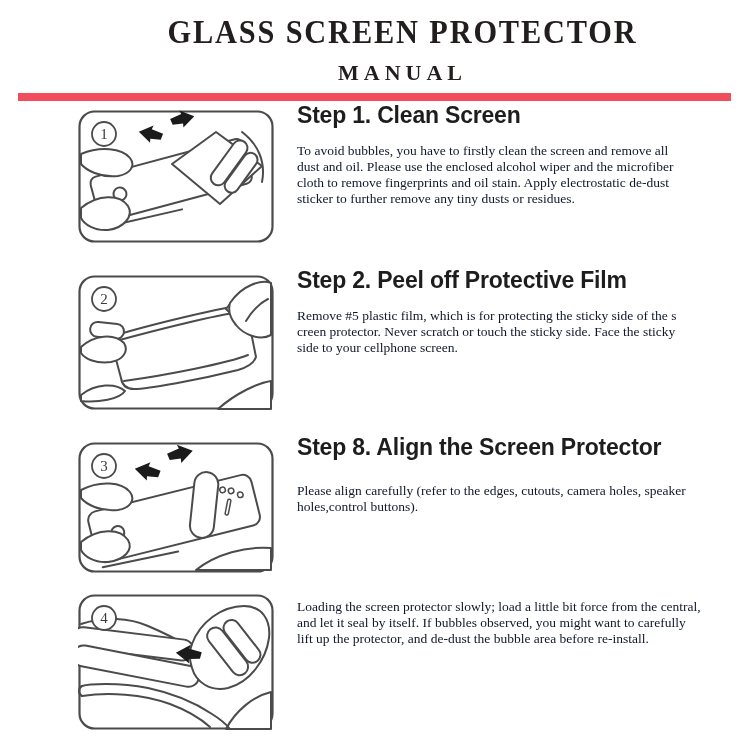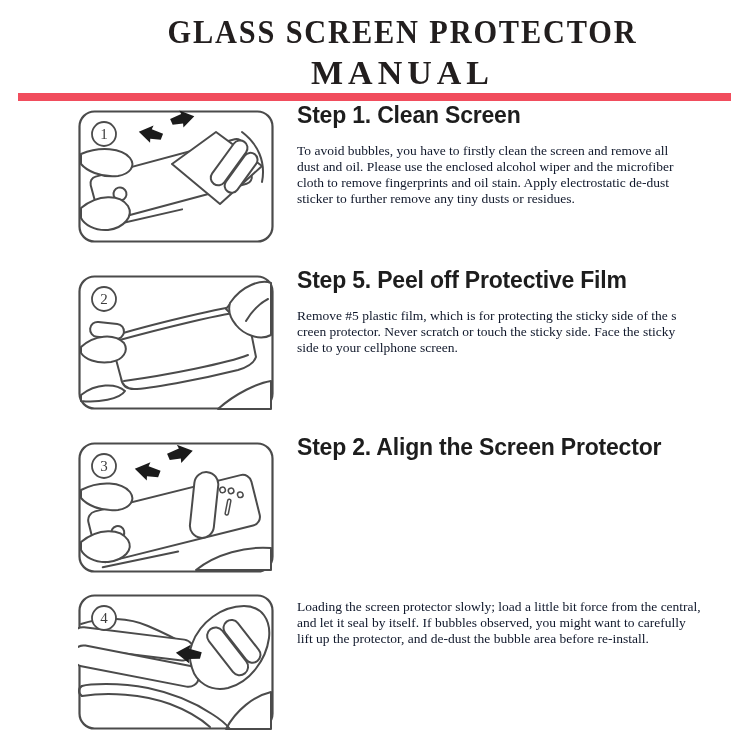--- a/index.html
+++ b/index.html
@@ -11,21 +11,21 @@
   
   #title-block { position:absolute; top:14px; left:0; width:750px; padding-left:55px;
                  box-sizing:border-box; text-align:center; }
   .title-line1 {
     display:inline-block; font-family:"Liberation Serif", serif; font-weight:700;
     font-size:33px; line-height:36px; letter-spacing:2px; color:#221e1e;
     transform:scaleX(0.92); transform-origin:center;
   }
   .title-line2 {
     display:block; margin-top:6px; font-family:"Liberation Serif", serif; font-weight:700;
-    font-size:34px; line-height:34px; letter-spacing:5px; color:#221e1e;
+    font-size:22px; line-height:34px; letter-spacing:5px; color:#221e1e;
   }
 
   
   #divider { position:absolute; left:18px; top:93px; width:719px; height:8px; background:#f14d5d; }
 
   
   .step { position:absolute; left:0; width:750px; }
   .step .illus { position:absolute; left:78px; top:0; }
   .step .txt { position:absolute; left:297px; top:-7px; width:448px; }
   .step-heading {
@@ -103,21 +103,21 @@
       <path class="ln" d="M140,134 C 158,118 180,108 193,106 L193,134 Z"></path>
       <g transform="rotate(6 30 56)">
         <rect class="ln" x="12" y="48" width="34" height="15" rx="7.5"></rect>
       </g>
       <path class="ln" d="M3,72 C 16,60 36,58 46,68 C 51,76 45,85 33,87 C 18,89 7,84 3,78 Z"></path>
       <path class="ln" d="M3,120 C 18,108 38,108 47,116 C 42,124 20,128 3,126 Z"></path>
       <circle class="badge-circle" cx="26" cy="24" r="12"></circle>
       <text class="badge-num" x="26" y="29" text-anchor="middle">2</text>
     </svg>
     <div class="txt">
-      <div class="step-heading">Step 5. Peel off Protective Film</div>
+      <div class="step-heading">Step 2. Peel off Protective Film</div>
       <div class="step-body mt2">Remove #5 plastic film, which is for protecting the sticky side of the s
 creen protector. Never scratch or touch the sticky side. Face the sticky
 side to your cellphone screen.</div>
     </div>
   </div>
 
   <div class="step" style="top:442px; height:131px;">
     <svg class="illus" width="196" height="131" viewBox="0 0 196 131">
       <rect class="frame" x="1.5" y="1.5" width="193" height="128" rx="15"></rect>
       <g transform="rotate(-14 98 76)">
@@ -140,21 +140,23 @@
       <path class="ln" d="M3,100 C 20,86 42,86 50,98 C 56,108 46,118 30,120 C 16,121 6,114 3,108 Z"></path>
       <path class="ln" d="M118,128 C 138,112 168,104 193,106 L193,128 Z"></path>
       <g>
         <path class="blk" transform="translate(57,26) rotate(14) scale(0.85)" d="M30,-4 L15,-6 L16,-11 L0,1 L17,11 L16,6 L29,4 Z"></path>
         <path class="blk" transform="translate(90,15) rotate(-16) scale(0.85)" d="M0,-4 L15,-6 L14,-11 L30,1 L13,11 L14,6 L1,4 Z"></path>
       </g>
       <circle class="badge-circle" cx="26" cy="24" r="12"></circle>
       <text class="badge-num" x="26" y="29" text-anchor="middle">3</text>
     </svg>
     <div class="txt">
-      <div class="step-heading">Step 2. Align the Screen Protector</div>
+      <div class="step-heading">Step 8. Align the Screen Protector</div>
+      <div class="step-body mt3">Please align carefully (refer to the edges, cutouts, camera holes, speaker
+holes,control buttons).</div>
     </div>
   </div>
 
   <div class="step" style="top:594px; height:136px;">
     <svg class="illus" width="196" height="136" viewBox="0 0 196 136">
       <rect class="frame" x="1.5" y="1.5" width="193" height="133" rx="15"></rect>
       <path class="lo" d="M3,30 C 26,22 52,24 70,32 C 84,38 100,46 110,52"></path>
       <g>
         <g transform="rotate(7 60 50)">
             <rect class="ln" x="-6" y="40" width="122" height="21" rx="10.5"></rect>

